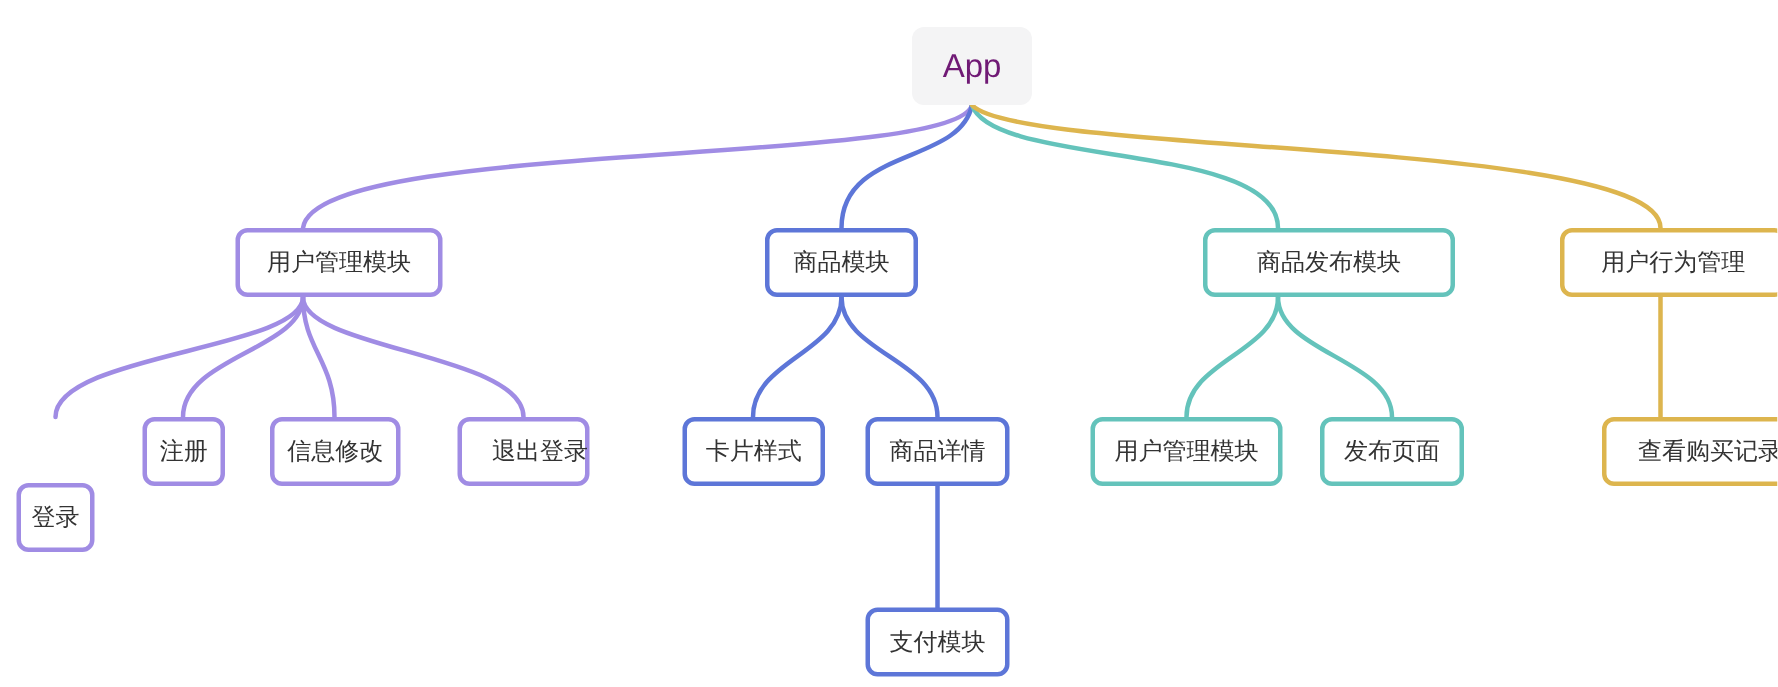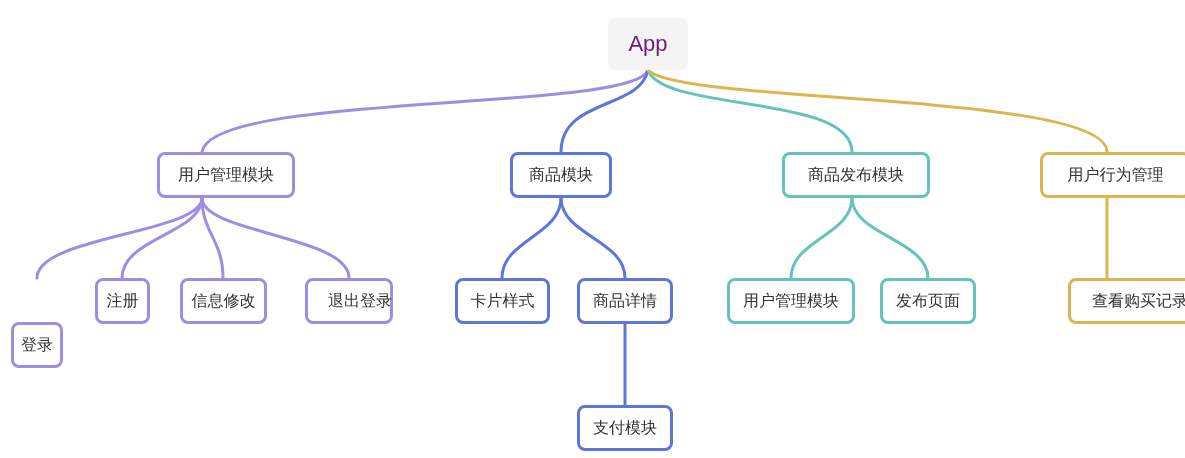--- a/index.html
+++ b/index.html
@@ -45,21 +45,21 @@
     <path d="M852,198 C852,235 791,240 791,278" fill="none" stroke-width="3" stroke-linecap="round" stroke="#64c3bb"></path>
     <path d="M852,198 C852,235 928,240 928,278" fill="none" stroke-width="3" stroke-linecap="round" stroke="#64c3bb"></path>
 
     <path d="M1107,198 L1107,278" fill="none" stroke-width="3" stroke-linecap="round" stroke="#ddb54e"></path>
   </svg>
 
   <div class="node root-node" style="left:608px;top:18px;width:80px;">App</div>
 
   <div class="node c-purple" style="left:133px;top:152px;width:138px;margin-left:24px;">用户管理模块</div>
   <div class="node c-blue" style="left:510px;top:152px;width:102px;">商品模块</div>
-  <div class="node c-teal" style="left:782px;top:152px;width:148px;">商品发布模块</div>
+  <div class="node c-teal" style="left:802px;top:152px;width:168px;">商品发布模块</div>
   <div class="node c-gold" style="left:1040px;top:152px;width:151px;">用户行为管理</div>
 
   <div class="node c-purple" style="left:11px;top:278px;width:52px;margin-top:44px;">登录</div>
   <div class="node c-purple" style="left:95px;top:278px;width:55px;">注册</div>
   <div class="node c-purple" style="left:180px;top:278px;width:87px;">信息修改</div>
   <div class="node c-purple" style="left:305px;top:278px;width:88px;padding-left:22px;">退出登录</div>
 
   <div class="node c-blue" style="left:455px;top:278px;width:95px;">卡片样式</div>
   <div class="node c-blue" style="left:577px;top:278px;width:96px;">商品详情</div>
 

